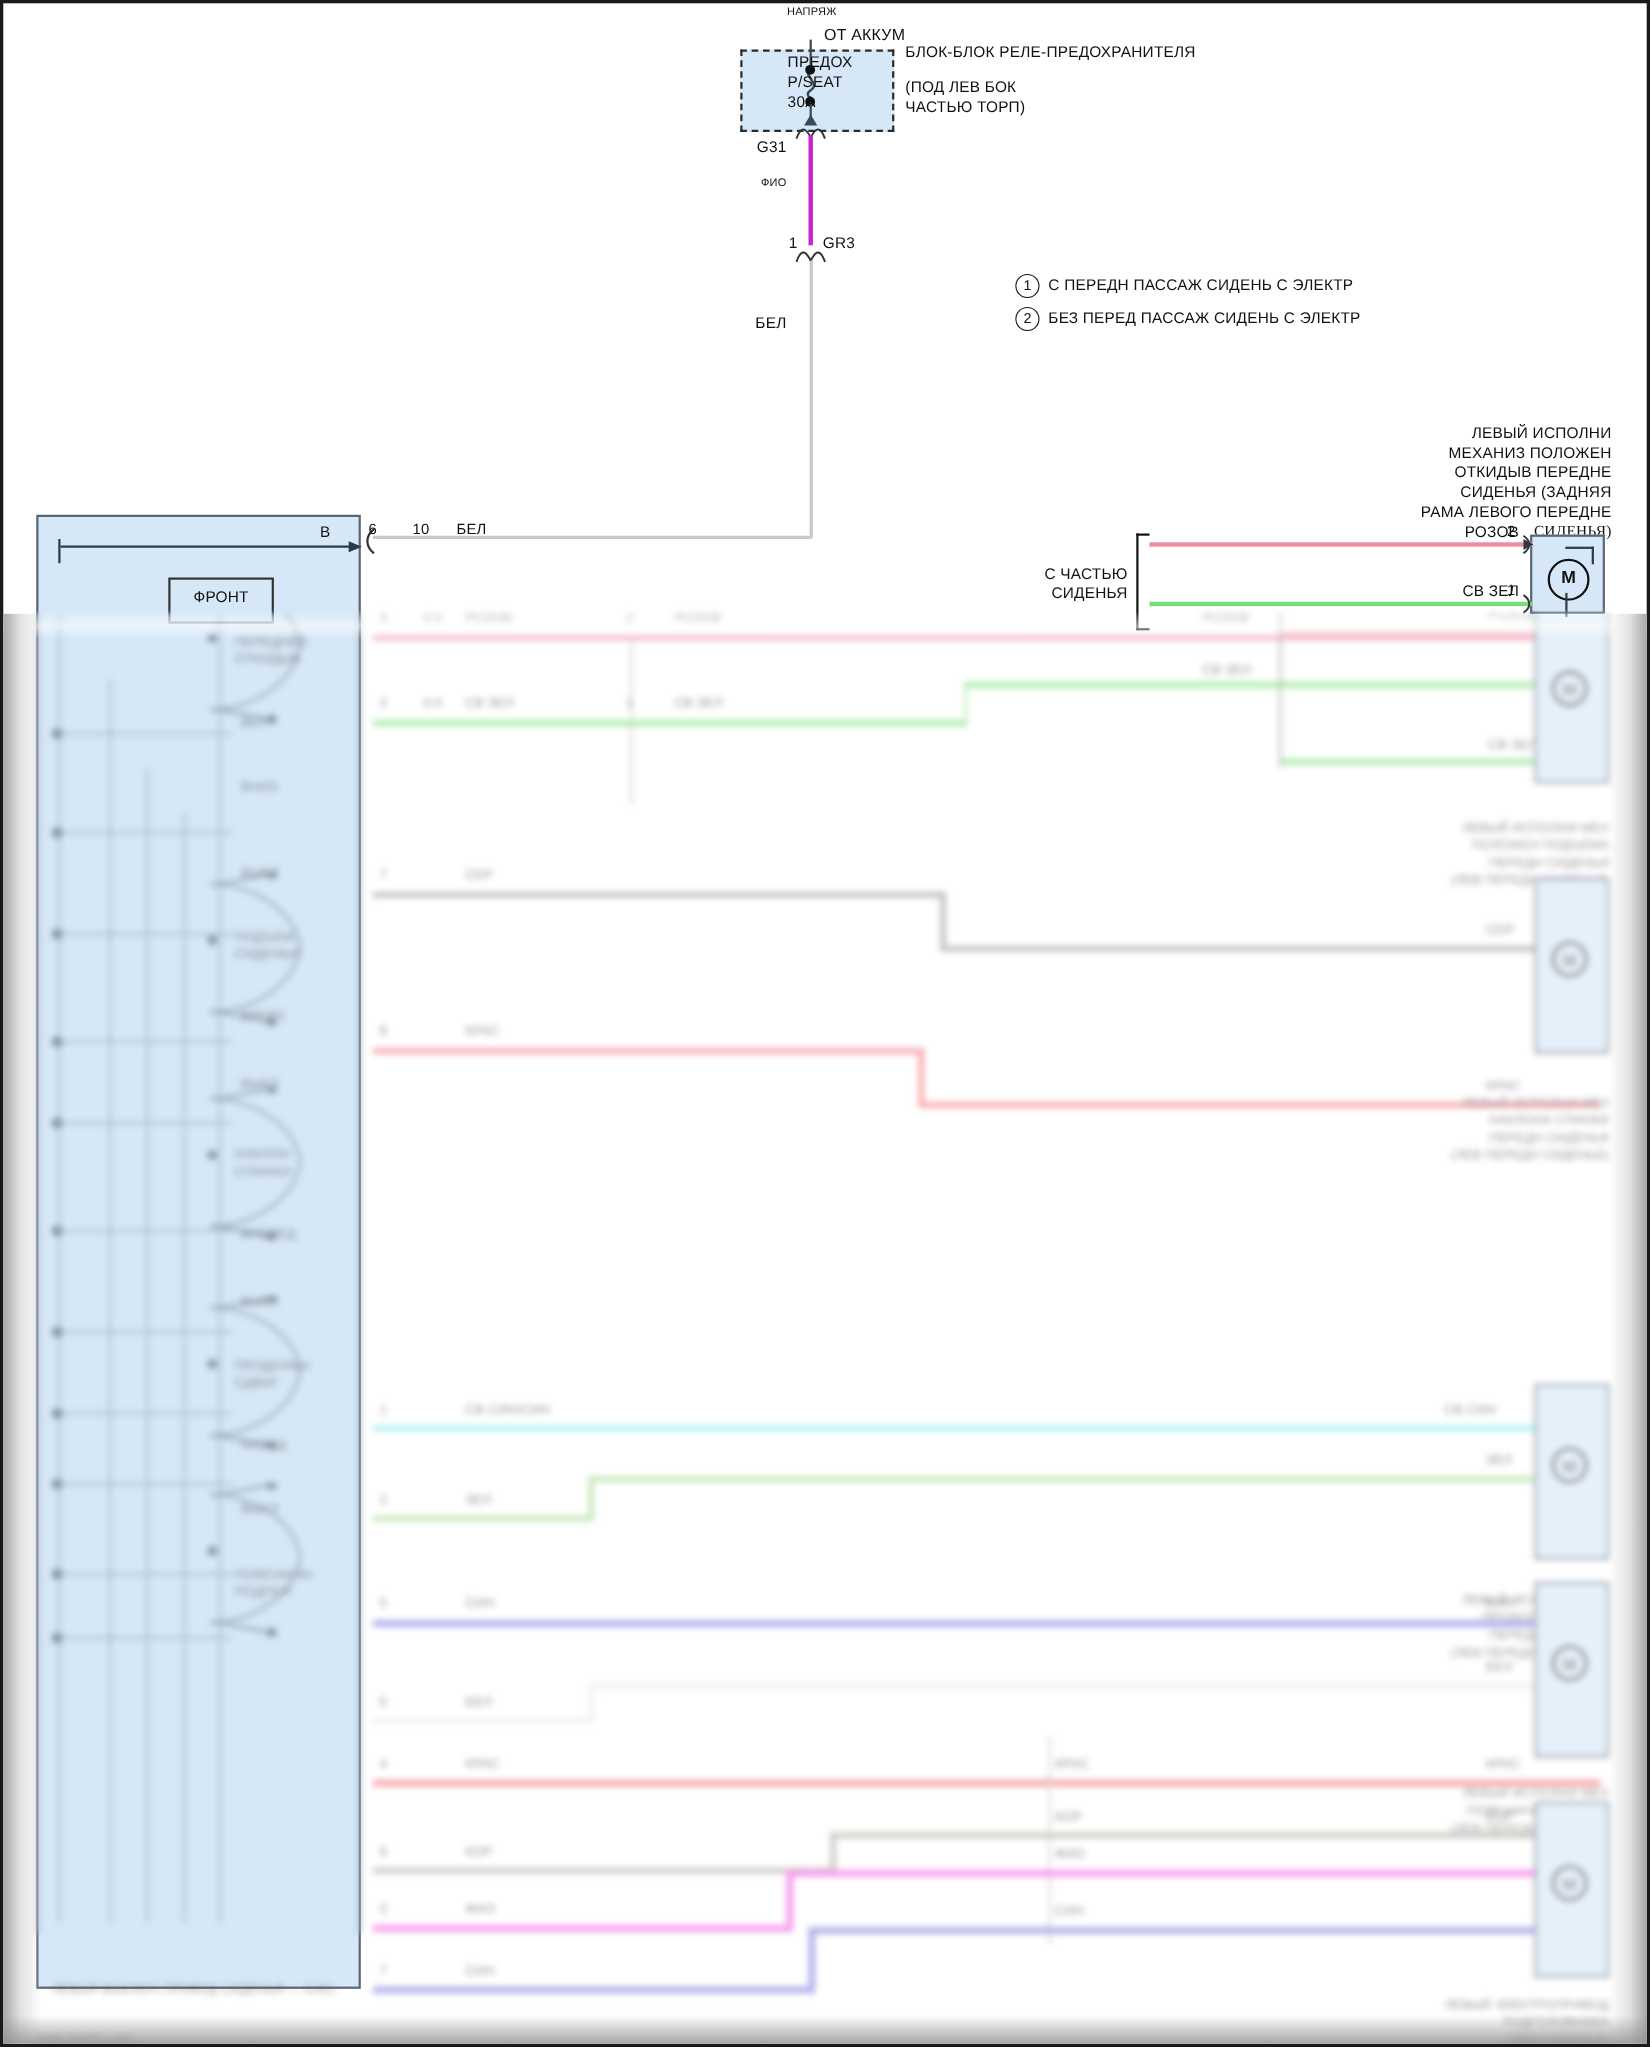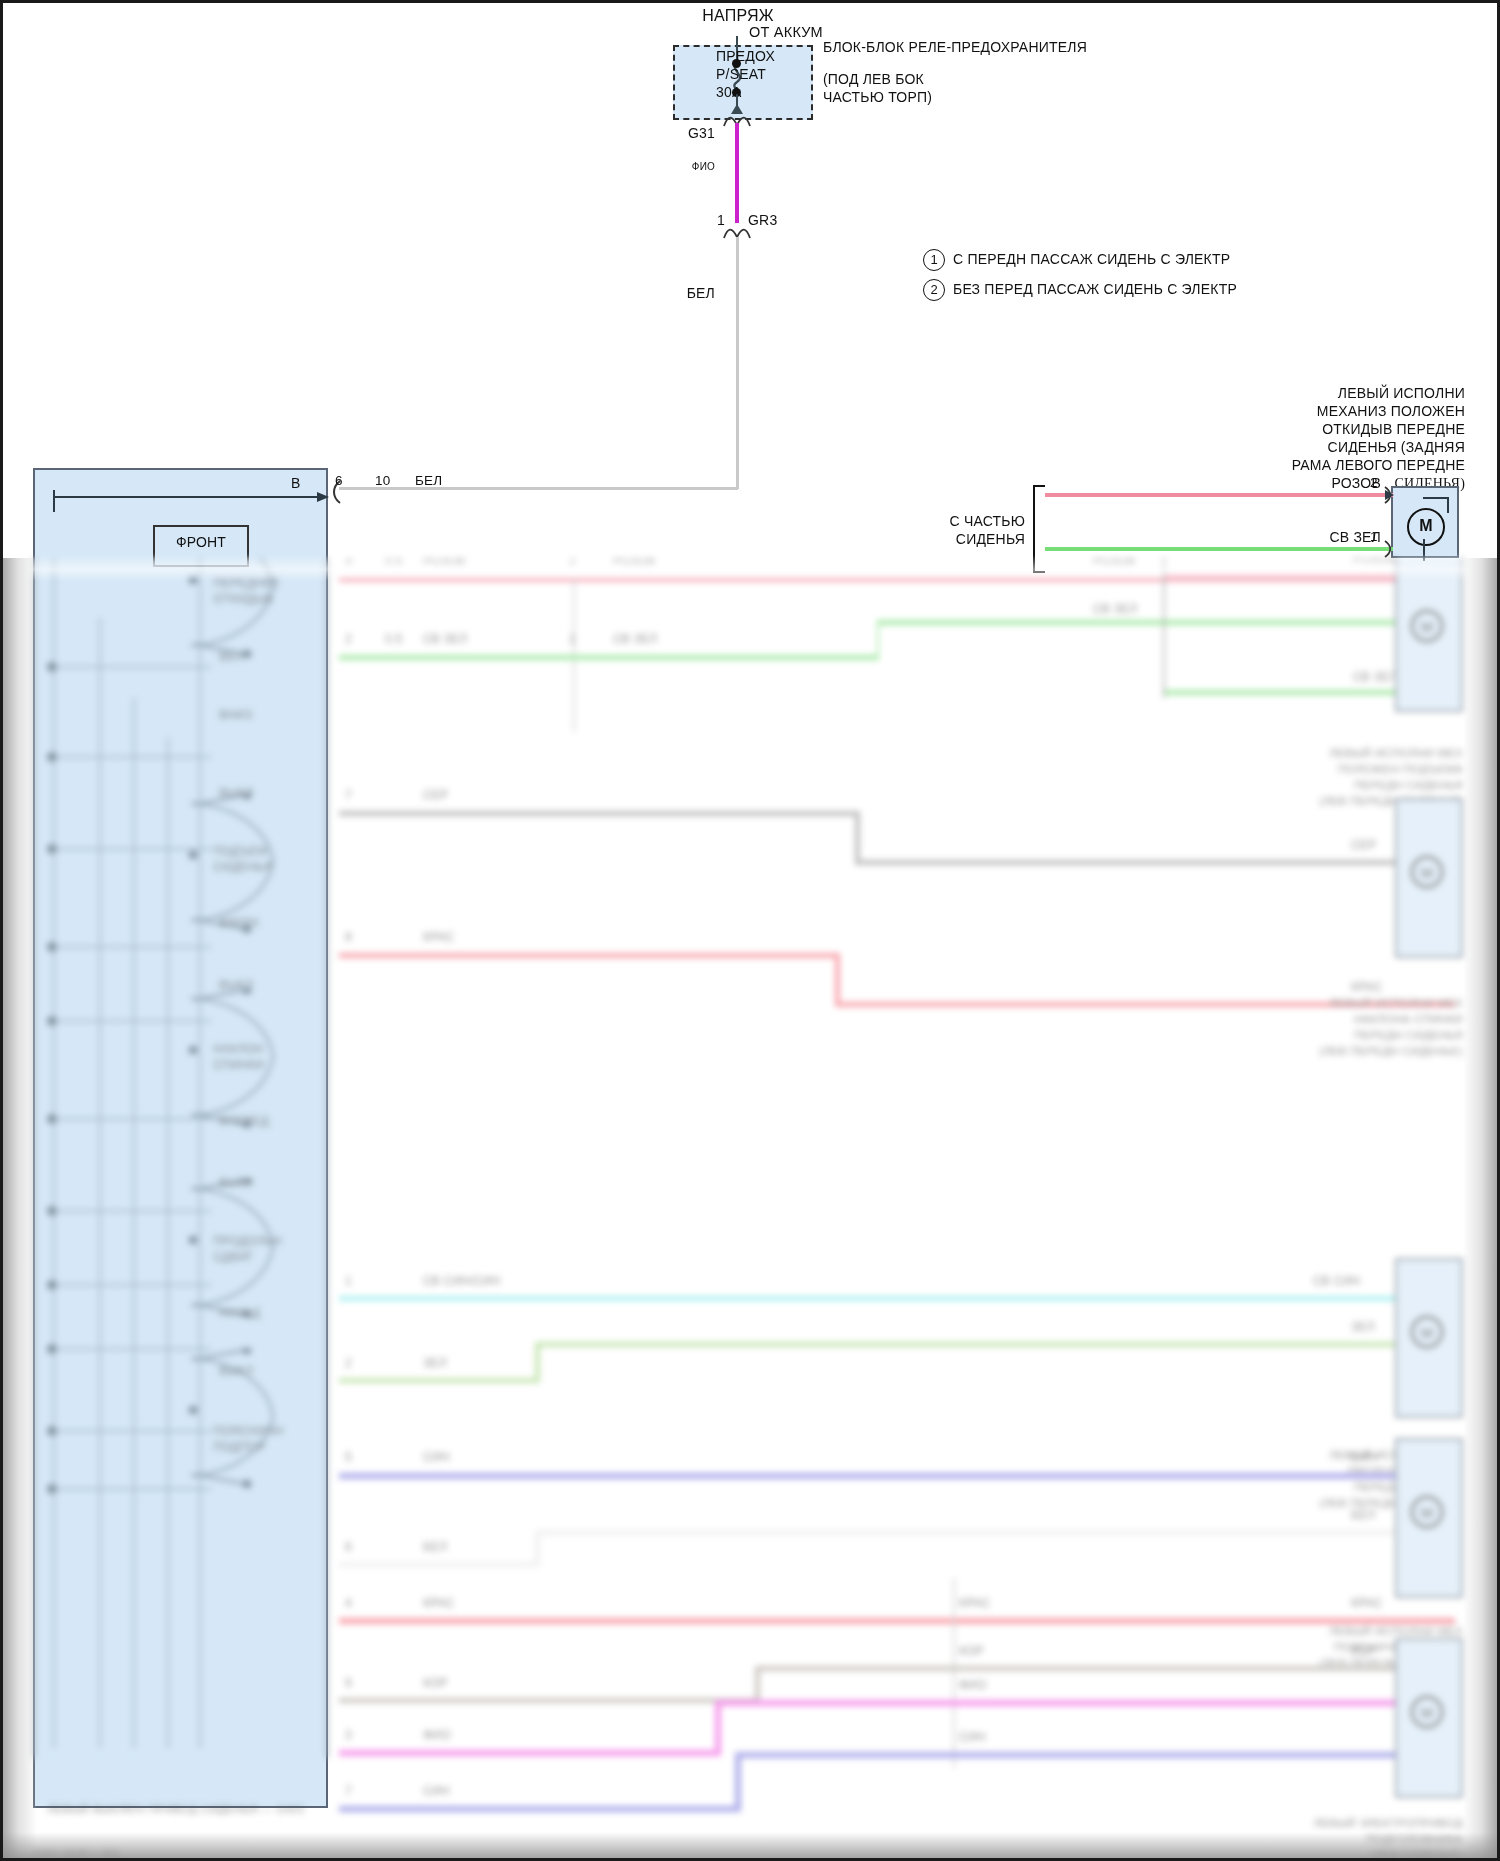--- a/index.html
+++ b/index.html
@@ -106,21 +106,21 @@
     position:absolute;left:0;bottom:0;width:1500px;height:26px;
     background:linear-gradient(to top, #8f8f8f 0%, rgba(255,255,255,0) 100%);
     pointer-events:none;opacity:.8;
   }
 </style>
 </head>
 <body>
 
 <div id="page">
 
-  <div class="txt t-c" style="left:735px;top:3px;font-size:16px;">НАПРЯЖ</div>
+  <div class="txt t-c" style="left:735px;top:3px;font-size:10px;">НАПРЯЖ</div>
   <div class="txt t-c" style="left:735px;top:21px;font-size:14.5px;margin-left:48px;">ОТ АККУМ</div>
 
   <div class="box-fuse" style="left:670px;top:42px;width:140px;height:75px;"></div>
 
   <div class="wire vline" style="left:733px;top:33px;height:30px;background:#3a4a52;width:2.4px;"></div>
 
   <svg class="abs" style="left:722px;top:58px;width:26px;height:32px;" viewBox="0 0 26 32">
     <path d="M12 2 C 3 7, 22 15, 12 21 C 6 25, 12 28, 12 30" stroke="#3a4a52" stroke-width="2.2" fill="none"></path>
   </svg>
   <div class="dot" style="left:729px;top:56px;"></div>

